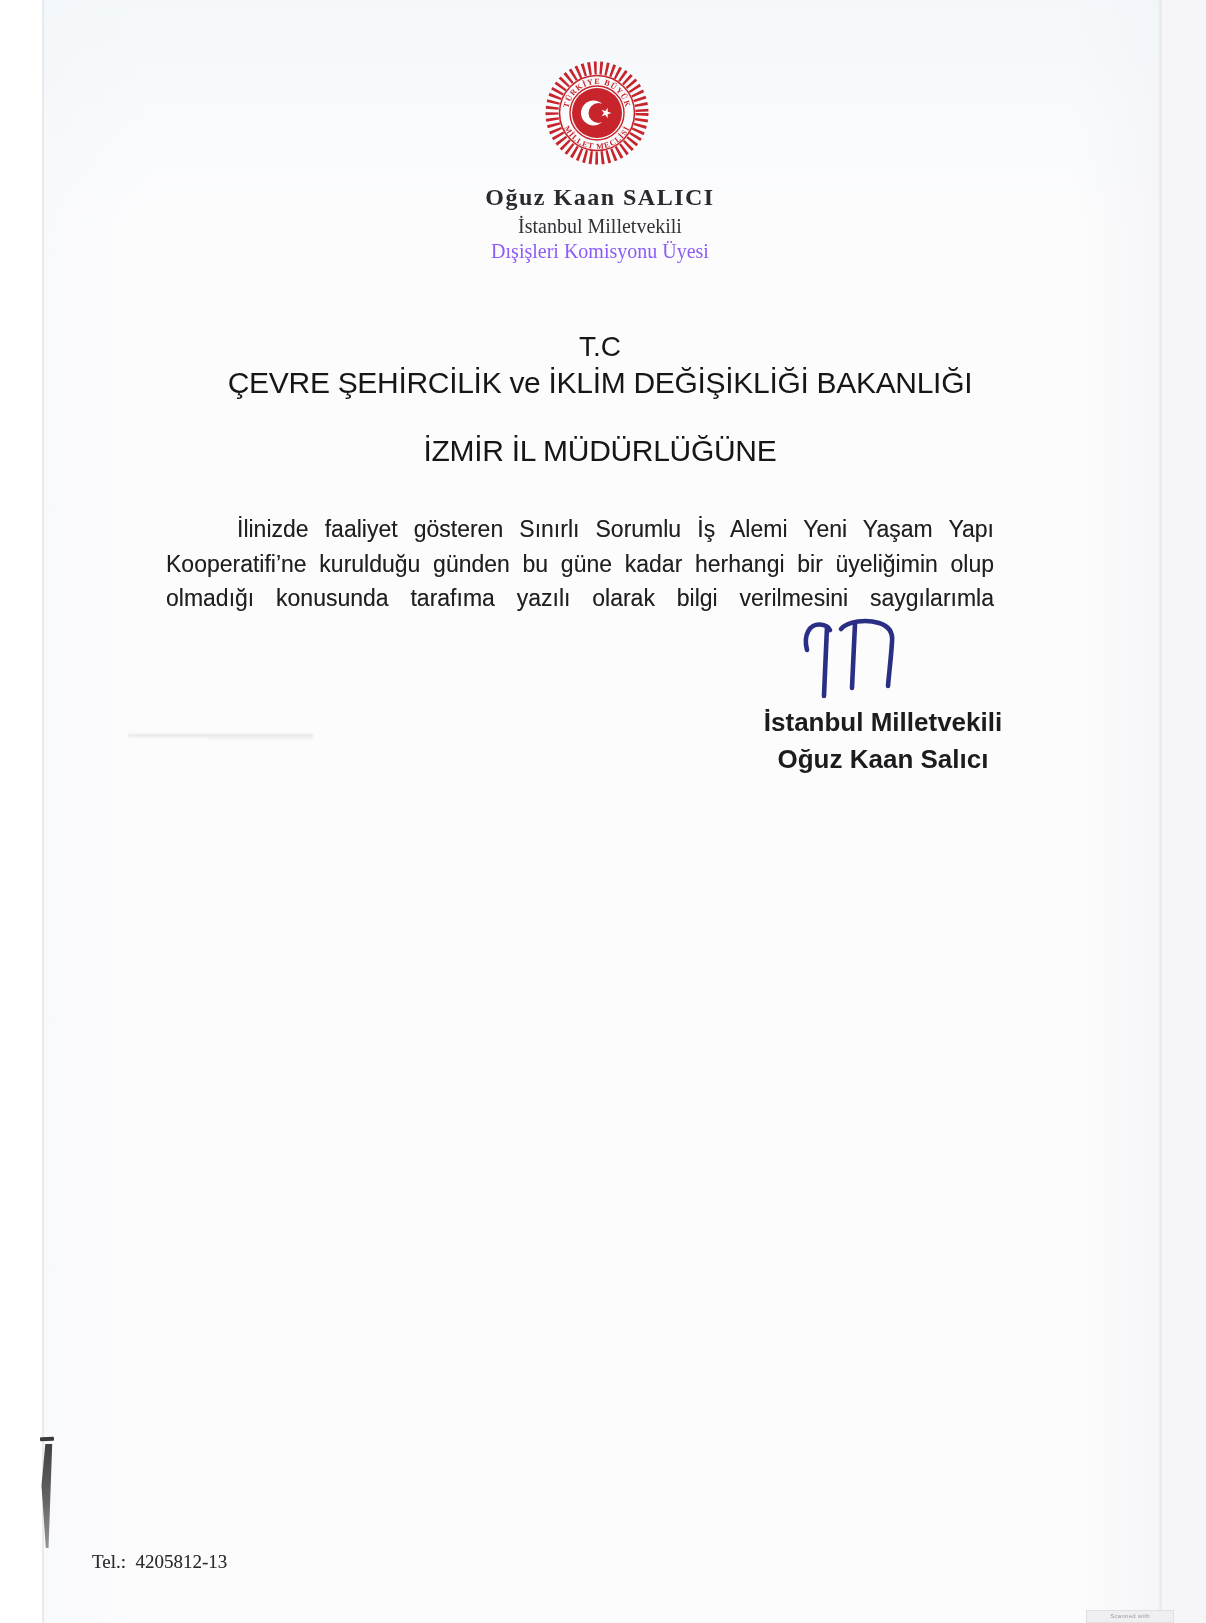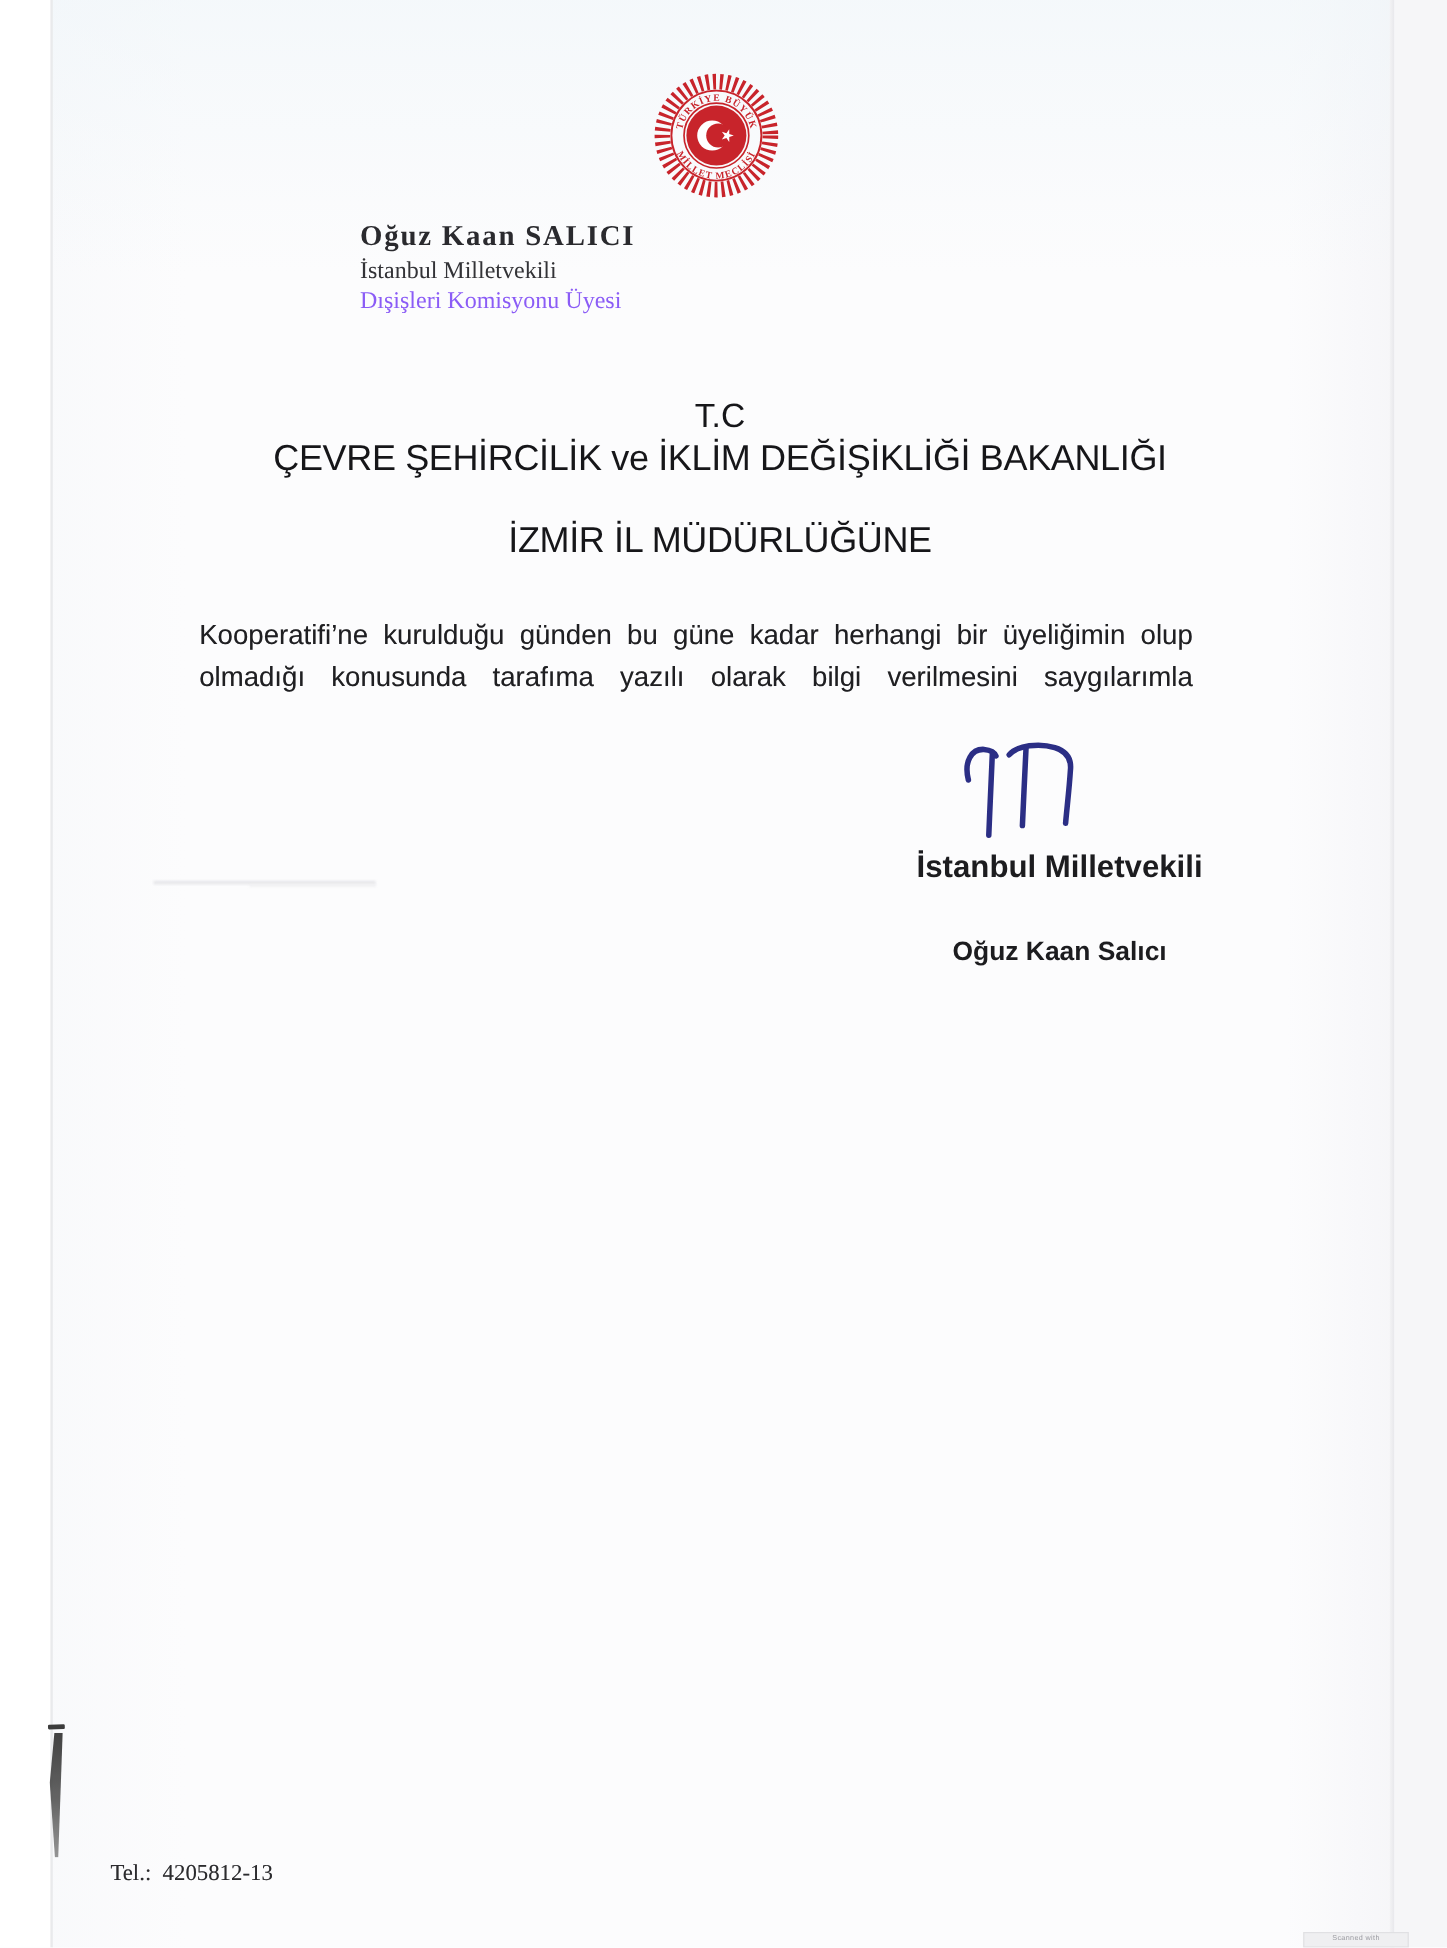--- a/index.html
+++ b/index.html
@@ -16,21 +16,21 @@
       linear-gradient(180deg, rgba(238,245,249,.55) 0%, rgba(252,252,253,0) 14%),
       linear-gradient(90deg, rgba(244,246,249,.4) 0%, rgba(252,252,253,0) 10%, rgba(252,252,253,0) 92%, rgba(240,240,244,.5) 100%),
       #fcfcfd;
   }
   .edge-left{position:absolute;left:42px;top:0;width:2px;height:1623px;background:#e9eaec;}
   .edge-right{position:absolute;left:1158px;top:0;width:4px;height:1623px;background:linear-gradient(90deg,#f3f3f5,#e7e7eb);}
   .right-margin{position:absolute;left:1162px;top:0;width:44px;height:1623px;background:#f6f6f8;}
 
   
   .emblem{position:absolute;left:542px;top:58px;width:110px;height:110px;}
-  .lh-block{position:absolute;left:300px;width:600px;text-align:left;color:#26262a;}
+  .lh-block{position:absolute;left:300px;width:600px;text-align:center;color:#26262a;}
   .lh-name{top:184px;font-family:"Liberation Serif",serif;font-weight:bold;font-size:24px;letter-spacing:1.5px;color:#2a2a2e;}
   .lh-role1{top:215px;font-family:"Liberation Serif",serif;font-size:20px;color:#333337;}
   .lh-role2{top:240px;font-family:"Liberation Serif",serif;font-size:20px;color:#8b5cf6;}
 
   
   .rcpt{position:absolute;left:200px;width:800px;text-align:center;font-weight:normal;color:#161619;}
   .rcpt1{top:331px;font-size:28px;}
   .rcpt2{top:366px;font-size:30px;letter-spacing:-.3px;}
   .rcpt3{top:402px;font-size:30px;letter-spacing:-.3px;margin-top:32px;}
 
@@ -41,21 +41,21 @@
     text-shadow:0 0 .5px rgba(20,20,20,.4);
   }
   .body-line{text-align:justify;text-align-last:justify;}
   .body-line.first{text-indent:71px;}
   .body-line.last{text-align-last:left;}
 
   
   .sig-svg{position:absolute;left:793px;top:616px;width:130px;height:90px;}
   .sig-block{position:absolute;left:763px;width:240px;text-align:center;font-weight:bold;color:#1c1c1f;}
   .sig-line1{top:707px;font-size:26px;}
-  .sig-line2{top:744px;font-size:22px;margin-top:36px;}
+  .sig-line2{top:744px;font-size:26px;}
 
   
   .footer{
     position:absolute;left:92px;top:1503px;
     font-family:"Liberation Serif",serif;font-size:19px;line-height:23.5px;
     color:#2b2b2e;white-space:pre;
     text-shadow:0 0 .4px rgba(30,30,30,.35);
   }
 
   
@@ -109,20 +109,21 @@
 
 <div class="abs lh-block lh-name">Oğuz Kaan SALICI</div>
 <div class="abs lh-block lh-role1">İstanbul Milletvekili</div>
 <div class="abs lh-block lh-role2">Dışişleri Komisyonu Üyesi</div>
 
 <div class="abs rcpt rcpt1">T.C</div>
 <div class="abs rcpt rcpt2">ÇEVRE ŞEHİRCİLİK ve İKLİM DEĞİŞİKLİĞİ BAKANLIĞI</div>
 <div class="abs rcpt rcpt3">İZMİR İL MÜDÜRLÜĞÜNE</div>
 
 <div class="body-par">
+  <div class="body-line first">İlinizde  faaliyet  gösteren  Sınırlı  Sorumlu  İş  Alemi  Yeni  Yaşam  Yapı</div>
   <div class="body-line">Kooperatifi’ne kurulduğu günden bu güne kadar herhangi bir üyeliğimin olup</div>
   <div class="body-line">olmadığı konusunda tarafıma yazılı olarak bilgi verilmesini saygılarımla</div>
 </div>
 
 <svg class="sig-svg" viewBox="0 0 130 90">
   <g fill="none" stroke="#2b2e85" stroke-width="4.6" stroke-linecap="round" stroke-linejoin="round">
     <path d="M 14 34 C 10 18, 17 8, 27 8.5 C 33 9, 36 11.5, 37 14"></path>
     <path d="M 34 11 C 33 30, 32 56, 31 80"></path>
     <path d="M 48 13 C 55 5, 73 3, 86 7 C 96 10, 100 17, 99 26 C 98 42, 96 58, 95 70"></path>
     <path d="M 62 8 C 61 26, 60 52, 59 72"></path>

